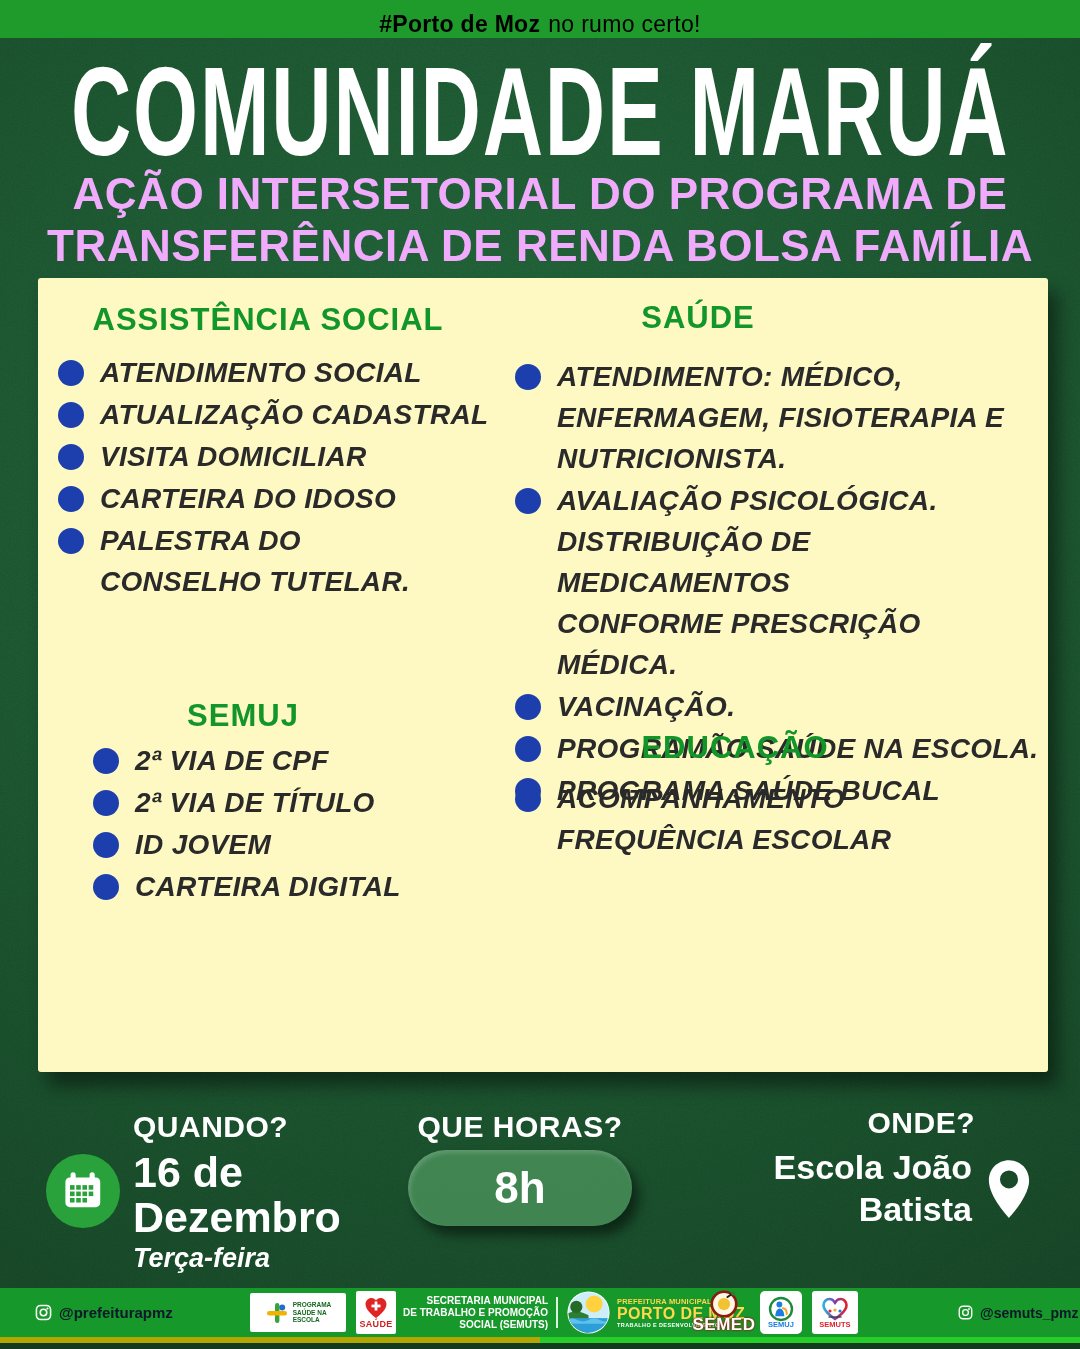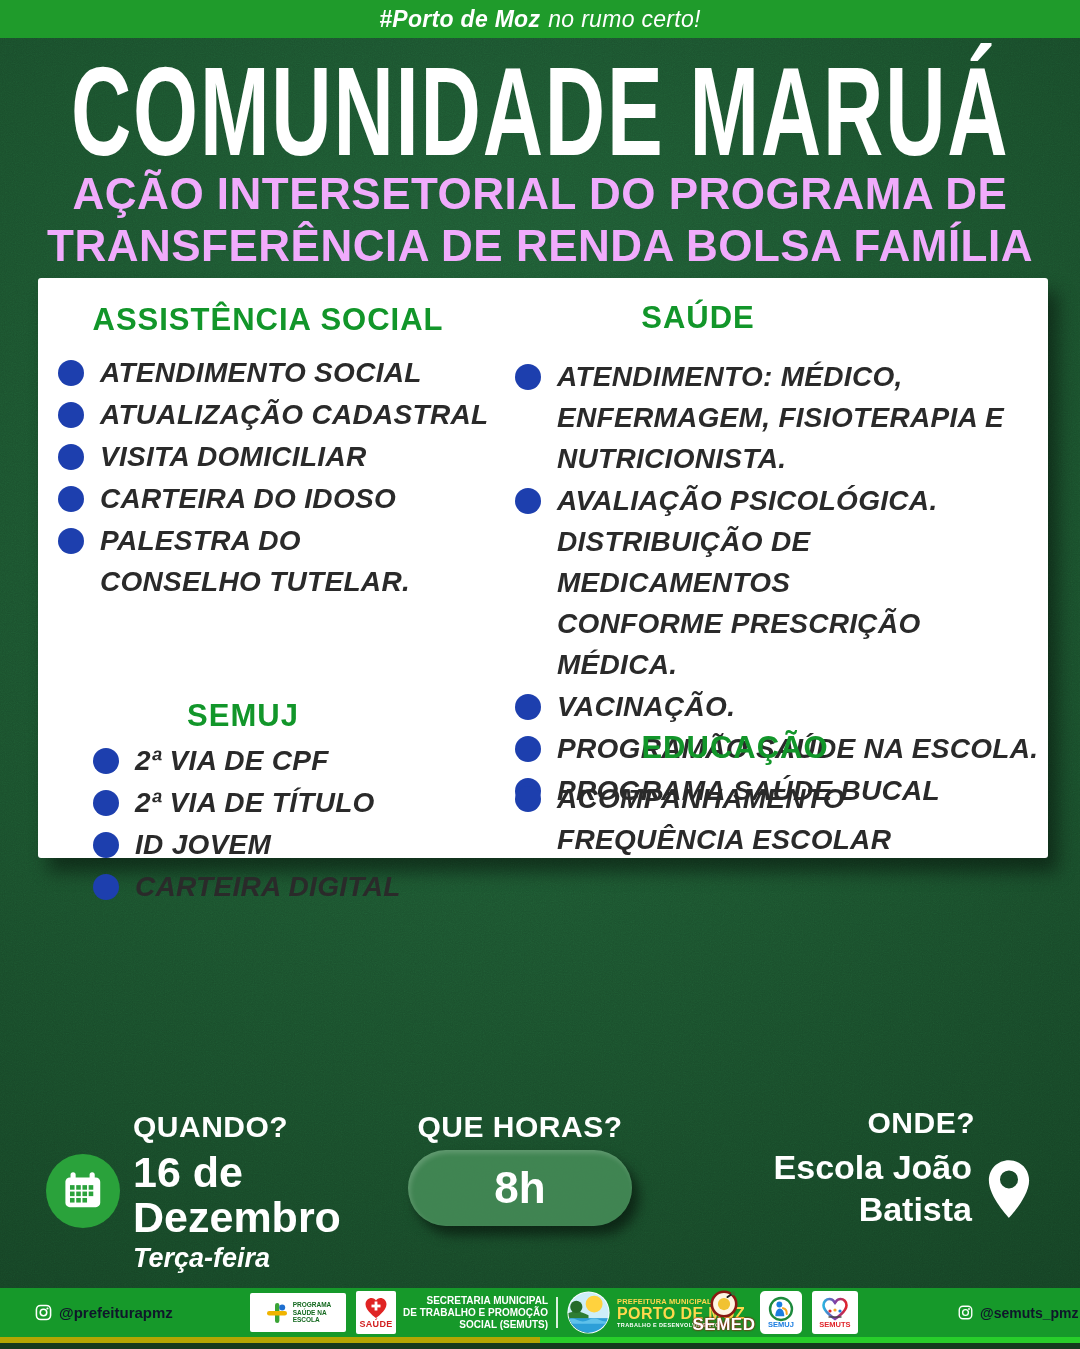--- a/index.html
+++ b/index.html
@@ -8,37 +8,37 @@
     font-family:"Liberation Sans",sans-serif;background:#143c22;
   }
   .bg{
     position:absolute;inset:0;z-index:0;
     background:radial-gradient(120% 95% at 45% 35%, #216038 0%, #1a4f2c 45%, #154124 78%, #123620 100%);
   }
   .noise{position:absolute;inset:0;z-index:1;opacity:.28;mix-blend-mode:overlay;pointer-events:none;}
   
   .banner{
     position:absolute;top:0;left:0;width:1080px;height:38px;background:#1f9b2b;z-index:2;
-    display:flex;align-items:center;justify-content:center;color:#ffffff;
-    font-style:italic;font-size:23px;letter-spacing:.3px;
+    display:flex;align-items:flex-end;justify-content:center;color:#000000;
+    font-size:23px;letter-spacing:.3px;
   }
   .banner .bold{font-weight:800;margin-right:8px;}
   
   .title-wrap{position:absolute;top:40px;left:0;width:1080px;text-align:center;z-index:2;}
   .title{
     display:inline-block;color:#fff;font-weight:800;font-size:95px;letter-spacing:2px;
     transform:scale(.88,1.32);transform-origin:50% 0;white-space:nowrap;
   }
   .subtitle{
     position:absolute;top:168px;left:0;width:1080px;text-align:center;z-index:2;
     color:#f0abfc;font-weight:700;font-size:44px;line-height:52px;white-space:pre-line;letter-spacing:.5px;
   }
   
   .card{
-    position:absolute;left:38px;top:278px;width:1010px;height:580px;background:#ffffff;
+    position:absolute;left:38px;top:278px;width:1010px;height:794px;background:#fef9c3;
     border-radius:3px;box-shadow:10px 14px 18px rgba(0,0,0,.45);z-index:2;
   }
   .sec-title{
     position:absolute;color:#12962a;font-weight:800;font-size:31px;letter-spacing:1px;text-align:center;
   }
   .h-assist{left:30px;top:24px;width:400px;}
   .h-saude{left:430px;top:22px;width:460px;}
   .h-semuj{left:40px;top:420px;width:330px;}
   .h-educ{left:477px;top:452px;width:440px;}
   .blist{position:absolute;list-style:none;margin:0;padding:0;}

